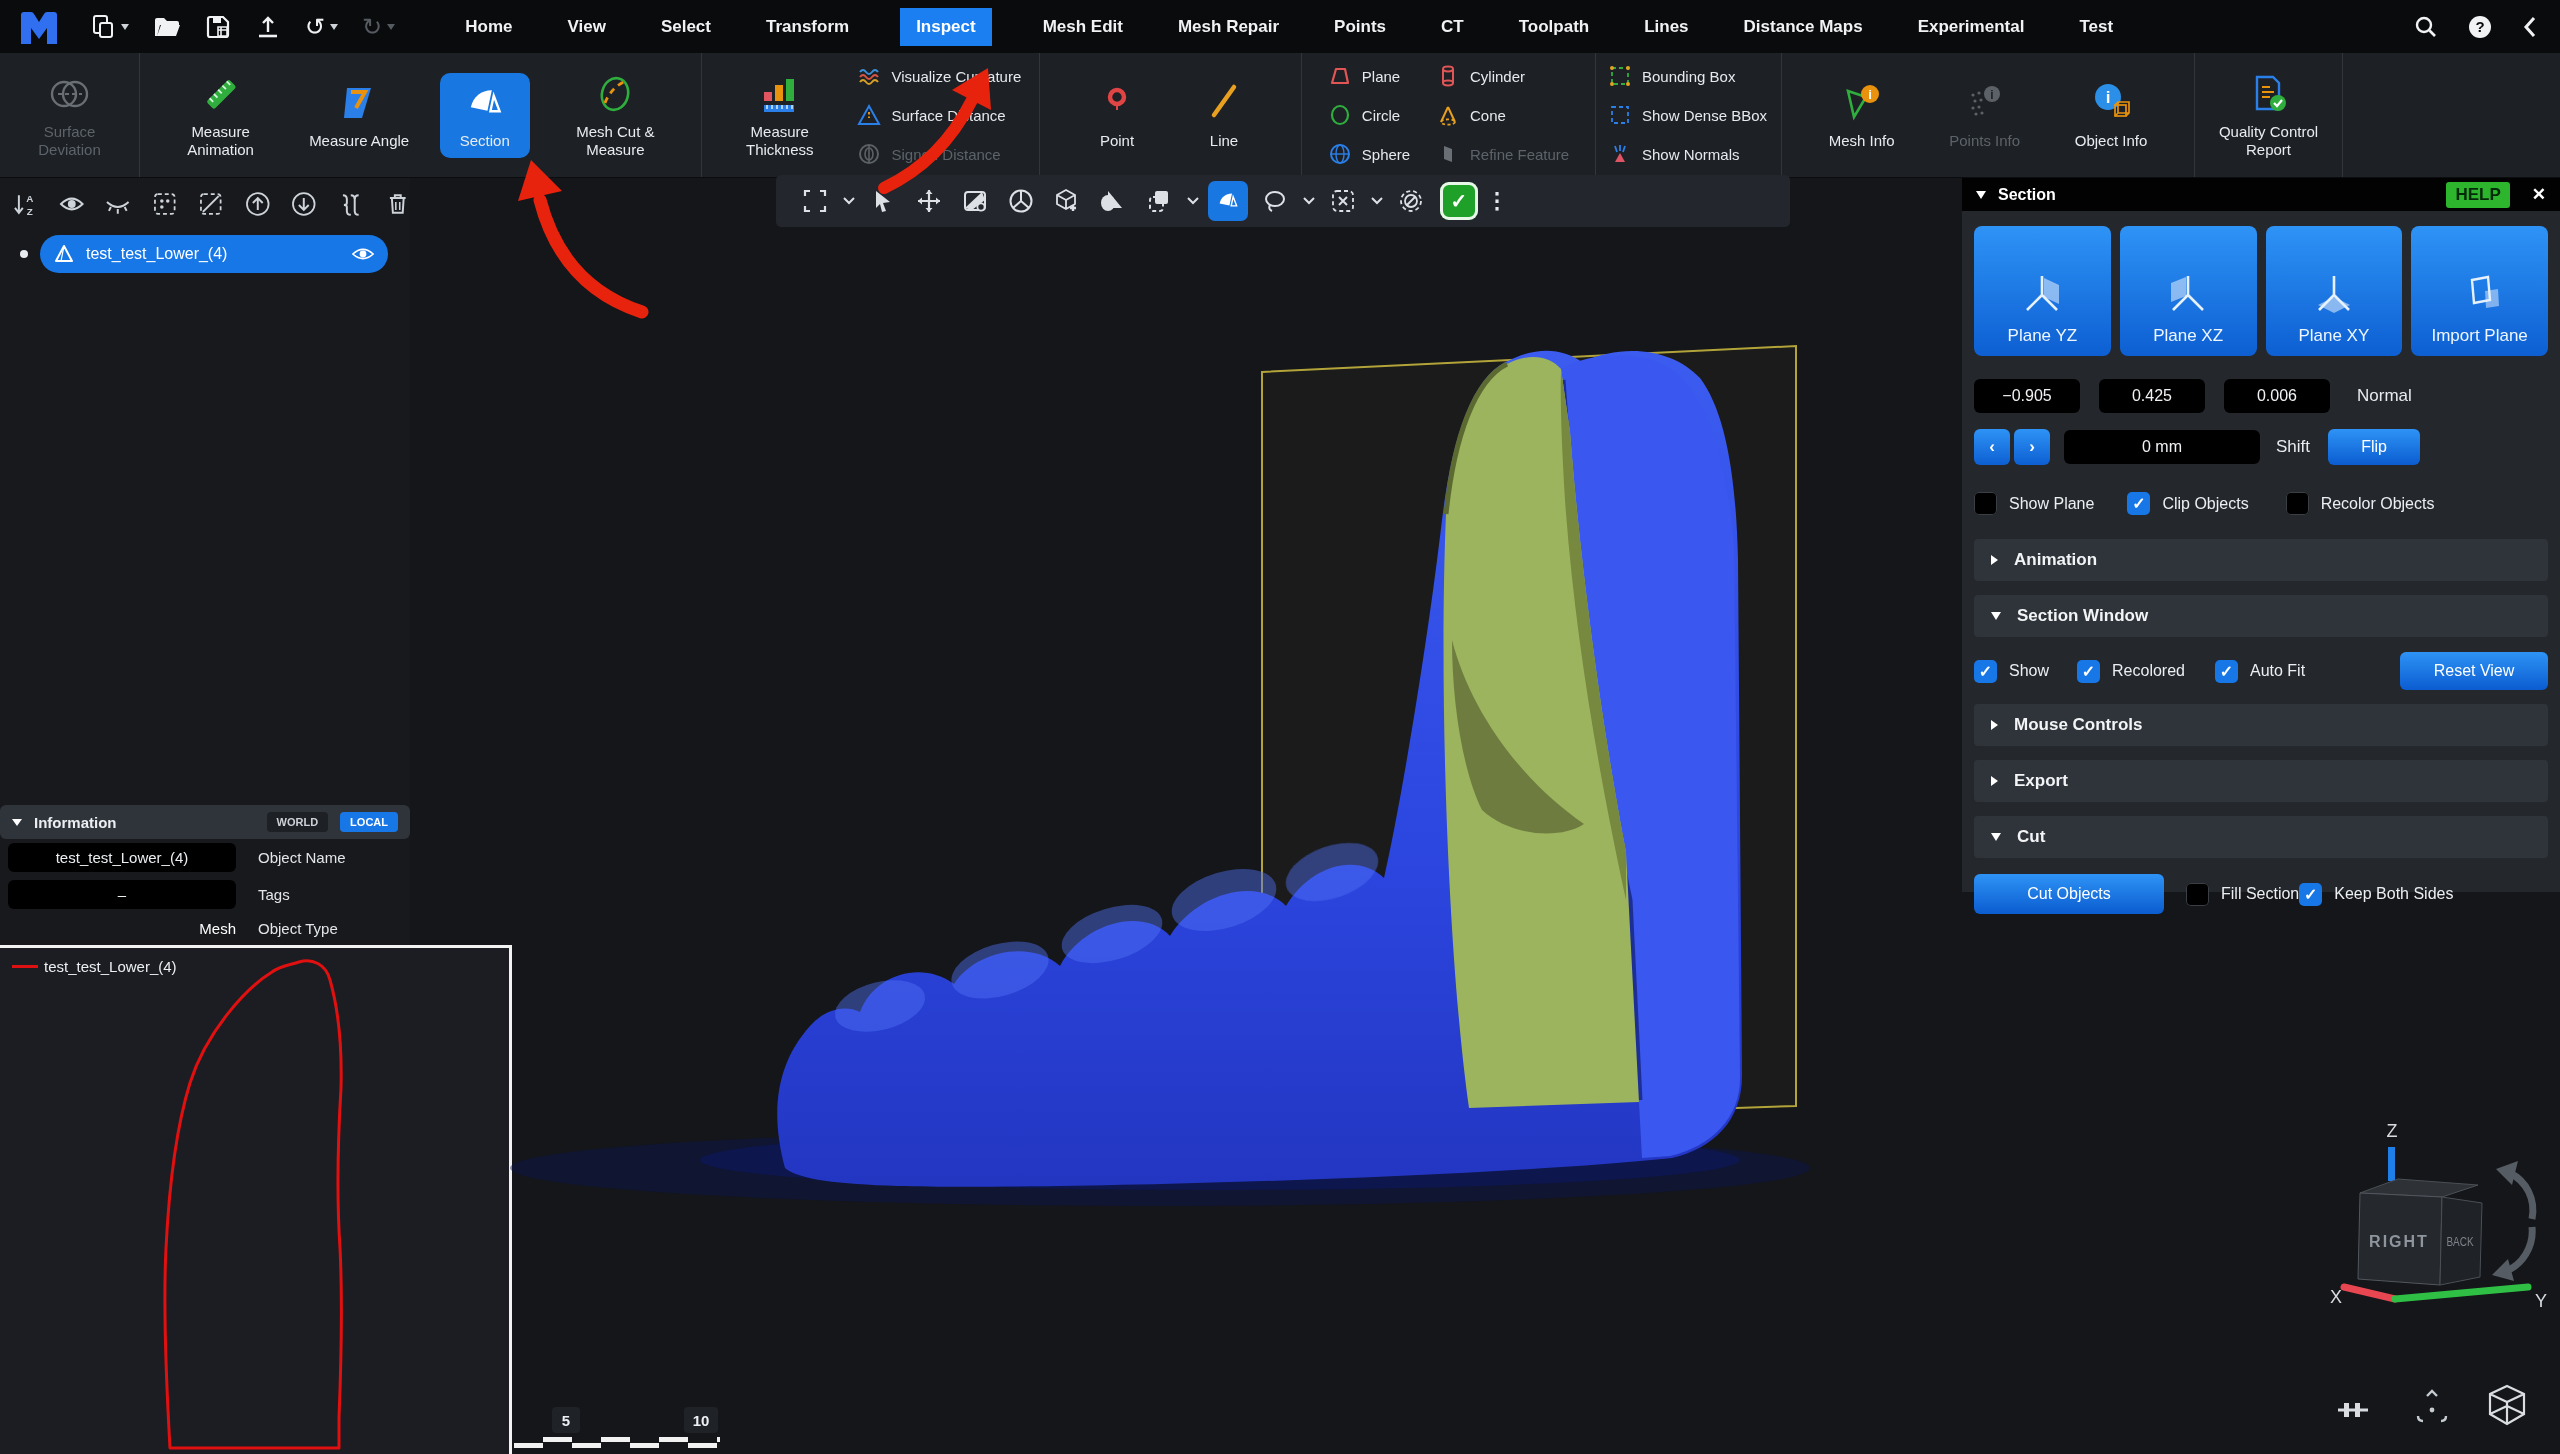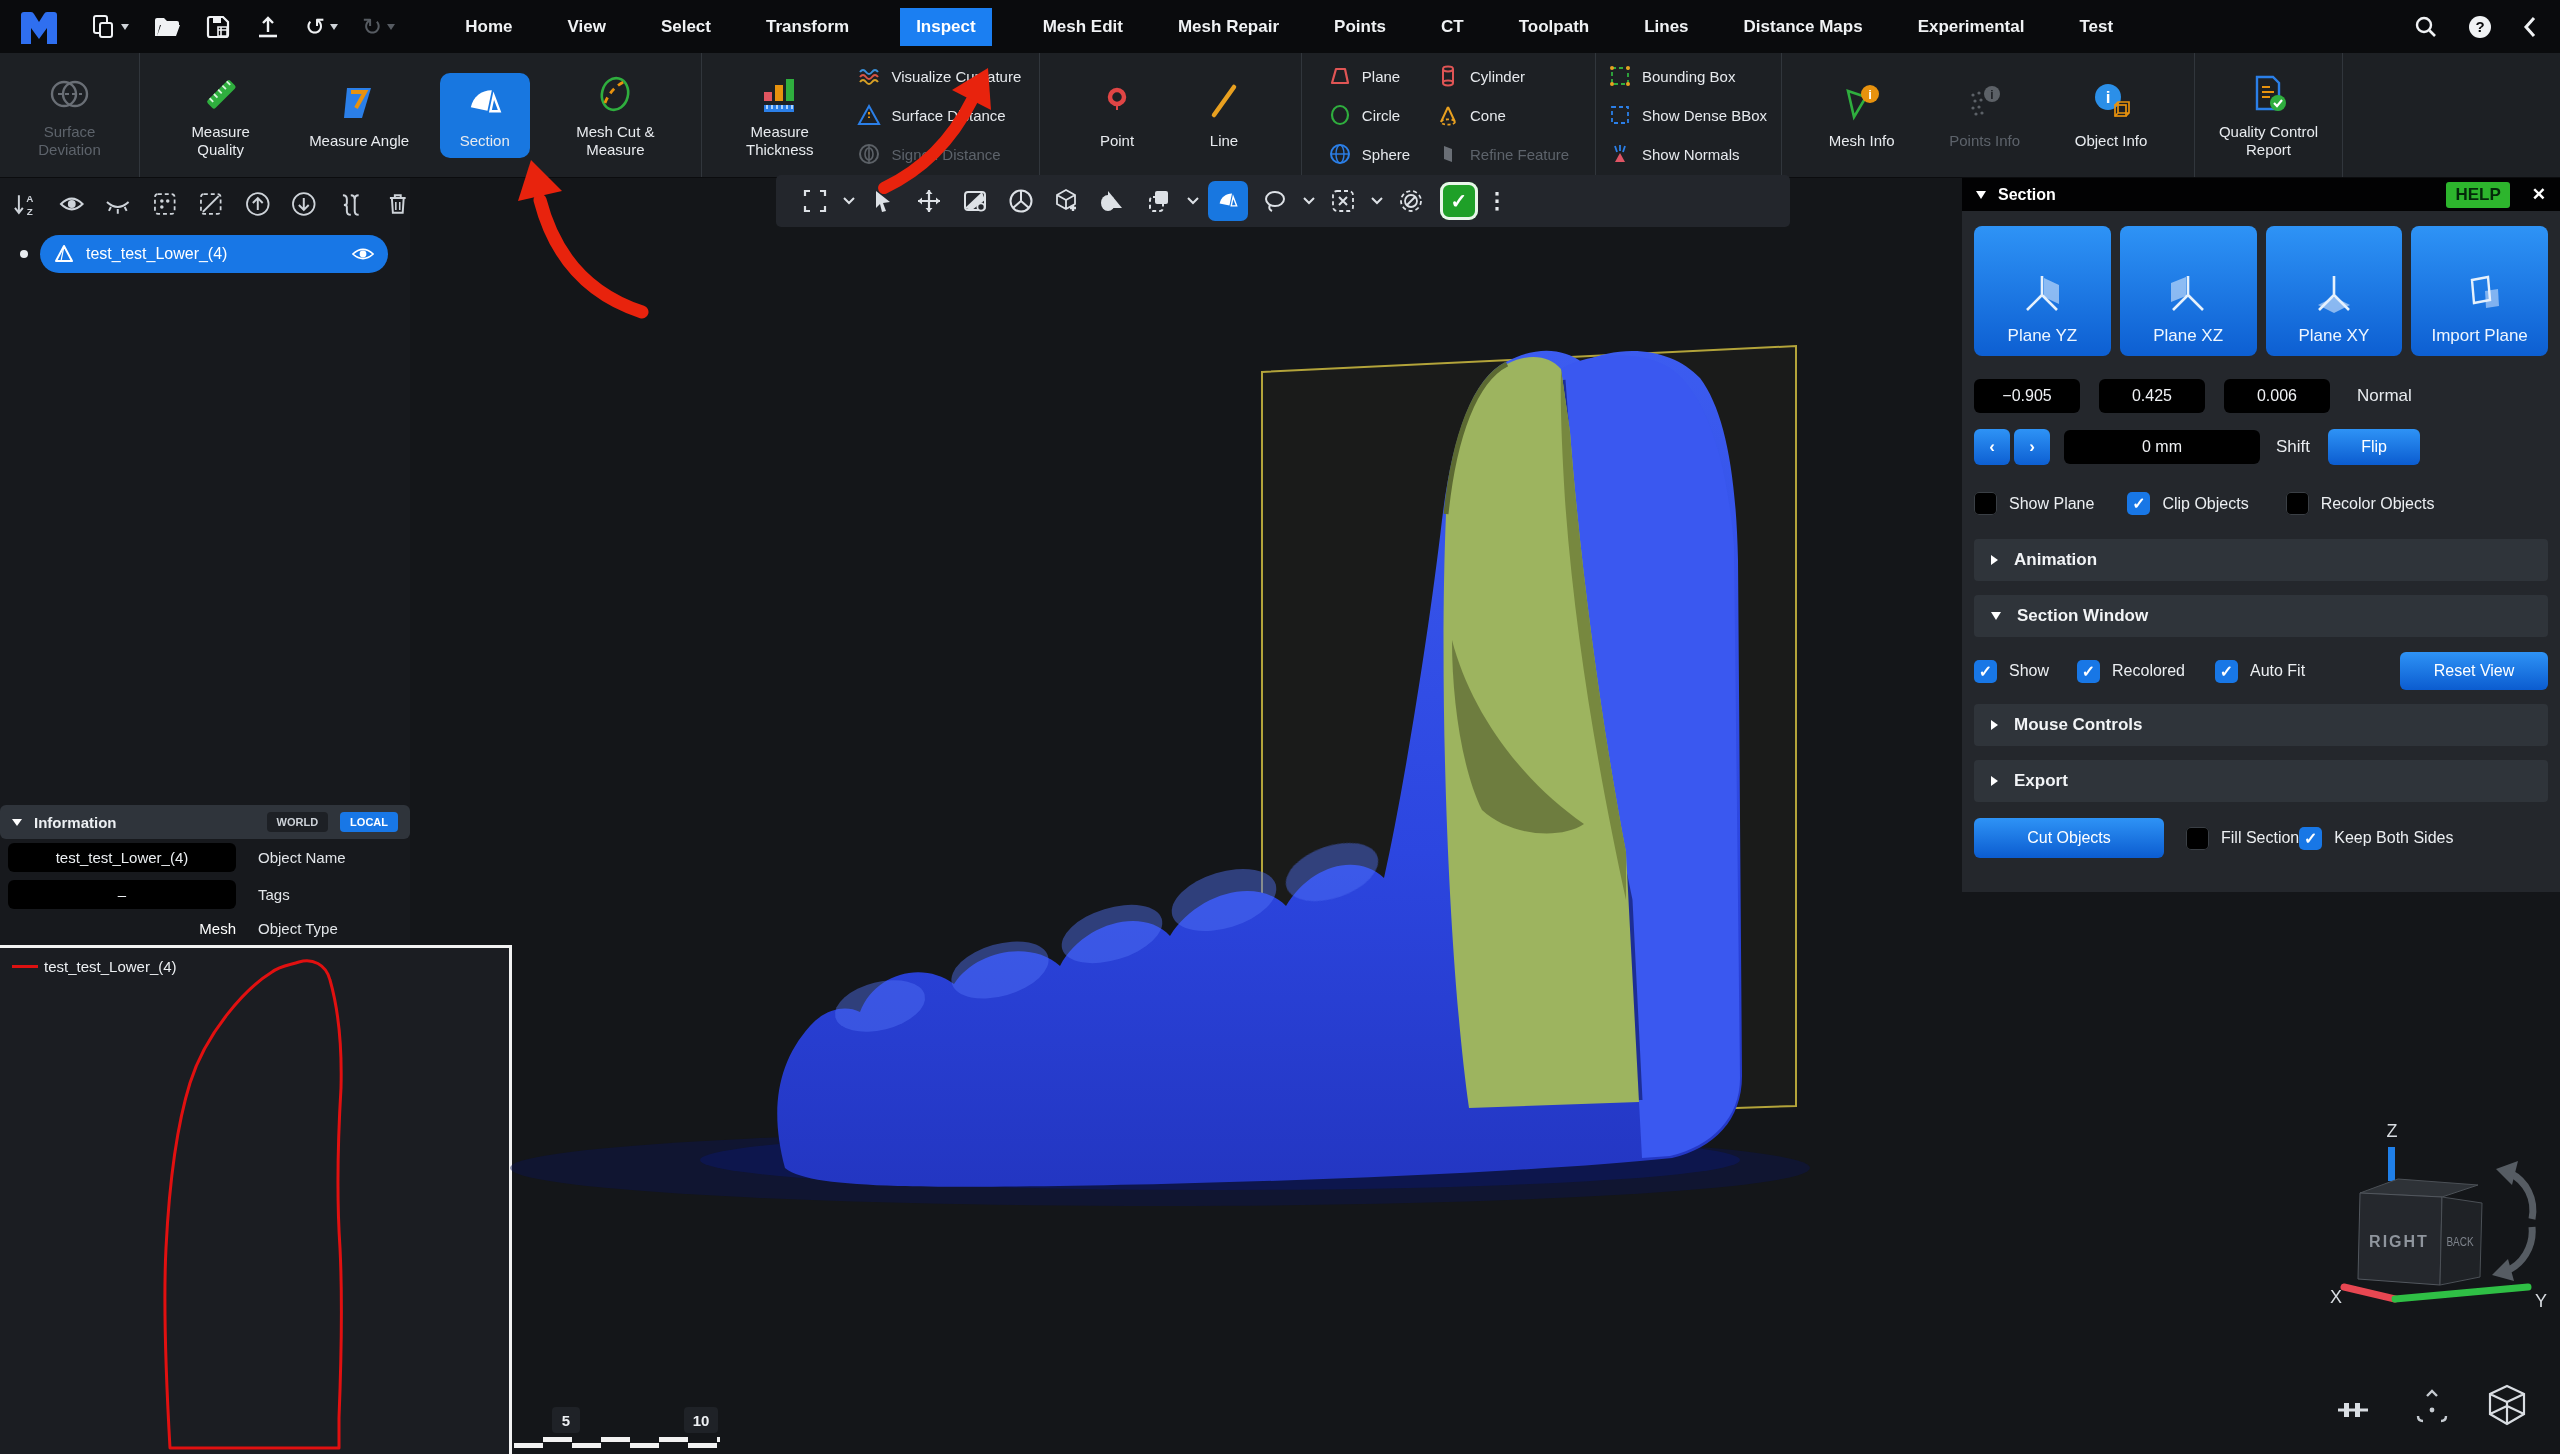--- a/index.html
+++ b/index.html
@@ -216,21 +216,21 @@
     </div>
 
     <div class="rgroup" style="width:562px">
       <div class="rbtn">
         <svg viewBox="0 0 44 44">
             <g transform="rotate(-45 22 22)">
               <rect x="6" y="17" width="32" height="11" rx="2.5" fill="#2fae3e"></rect>
               <path d="M11 17 v5 M17 17 v5 M23 17 v5 M29 17 v5 M35 17 v5" stroke="#d9f5dd" stroke-width="1.8"></path>
             </g>
           </svg>
-        <div class="rlabel" style="max-width:100px">Measure Quality</div>
+        <div class="rlabel" style="max-width:100px">Measure Animation</div>
       </div>
       <div class="rbtn">
         <svg viewBox="0 0 44 44">
             <path d="M10 7 h24 l-9 30 h-18 z" fill="#2b7fe8"></path>
             <path d="M14 11 h14 l-9 16" stroke="#e8920e" stroke-width="4" fill="none"></path>
           </svg>
         <div class="rlabel" style="max-width:130px">Measure Angle</div>
       </div>
       <div class="rbtn active">
         <svg viewBox="0 0 44 44">
@@ -802,20 +802,24 @@
       <div class="group-bar">
         <div class="tri-r" style="border-left-width:7px"></div>
         <span>Mouse Controls</span>
       </div>
 
       <div class="group-bar">
         <div class="tri-r" style="border-left-width:7px"></div>
         <span>Export</span>
       </div>
 
+      <div class="group-bar">
+        <div class="tri-dn"></div>
+        <span>Cut</span>
+      </div>
 
       <div class="cut-row">
         <div class="blue-btn" style="width:190px;height:40px">Cut Objects</div>
         <div class="pair" style="margin-left:22px">
           <div class="cb"></div>
           <span class="cb-label">Fill Section</span>
         </div>
         <div class="pair" style="">
           <div class="cb checked"></div>
           <span class="cb-label">Keep Both Sides</span>

